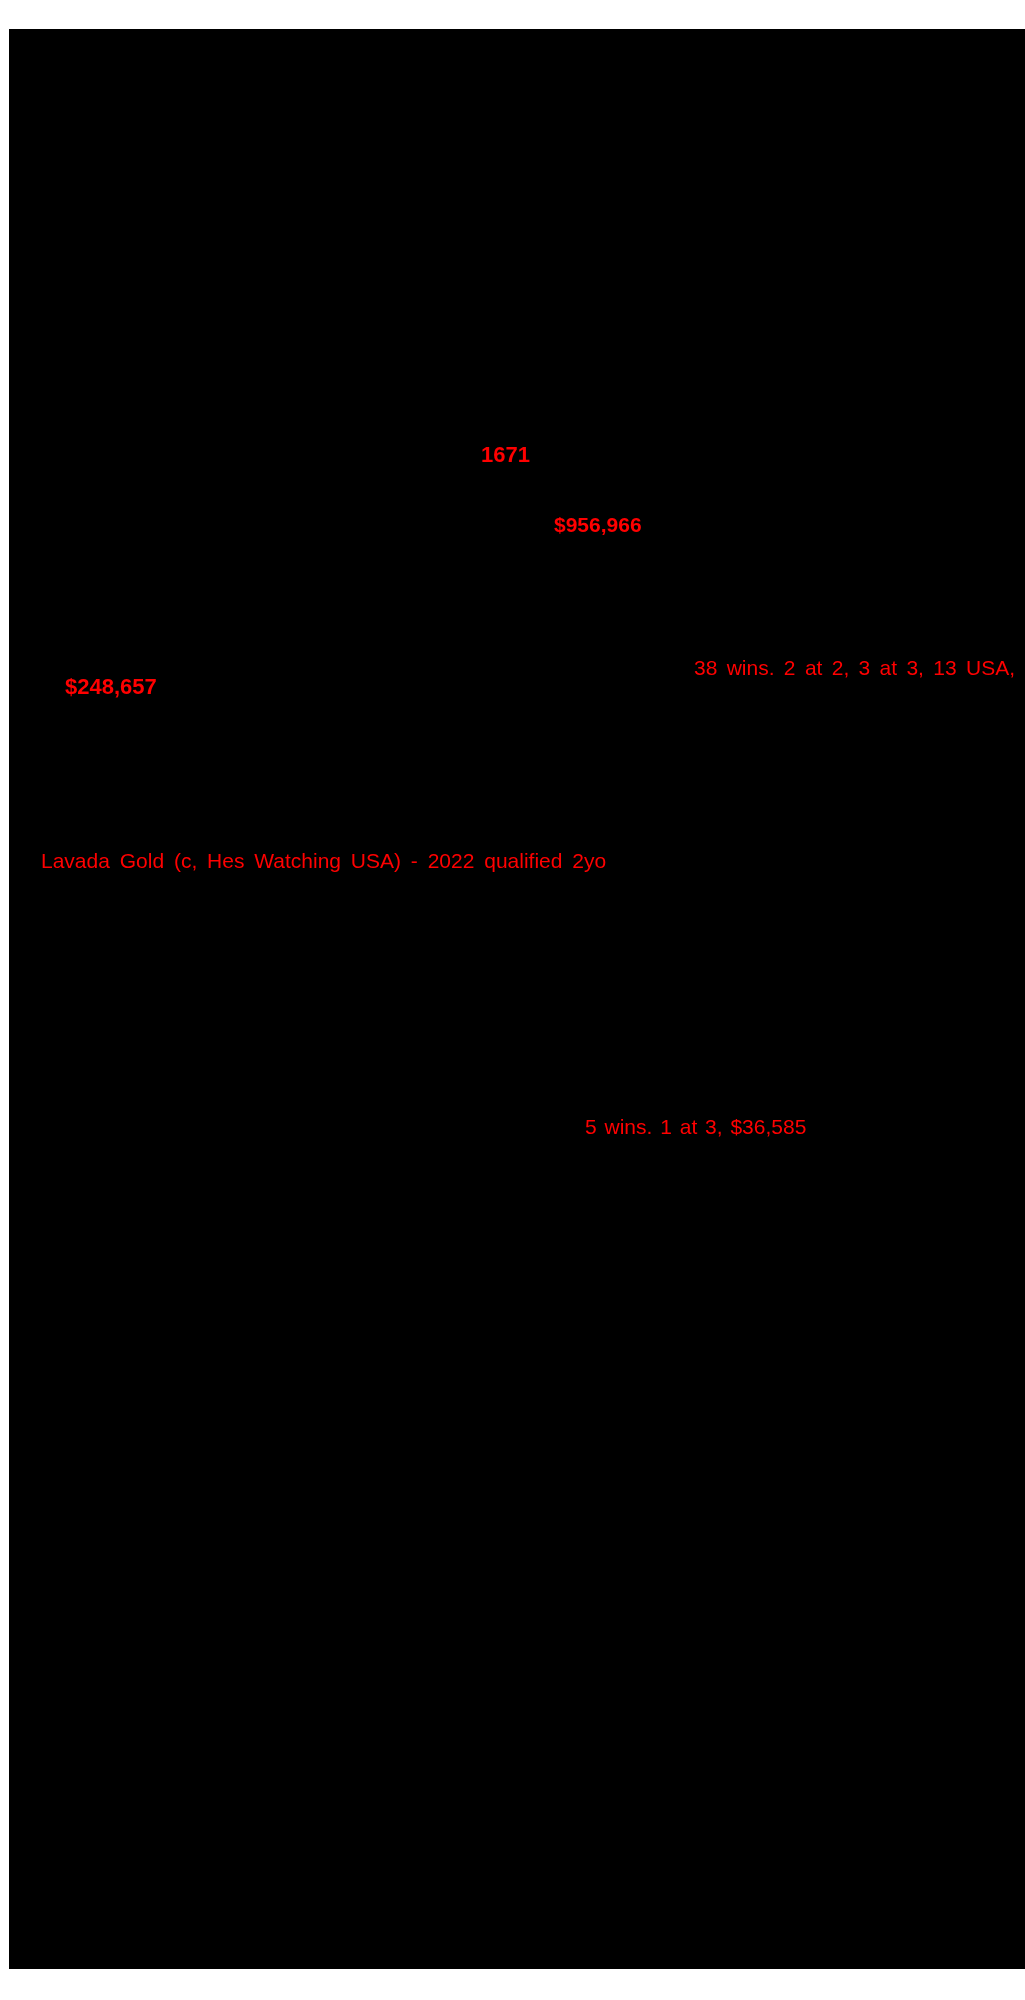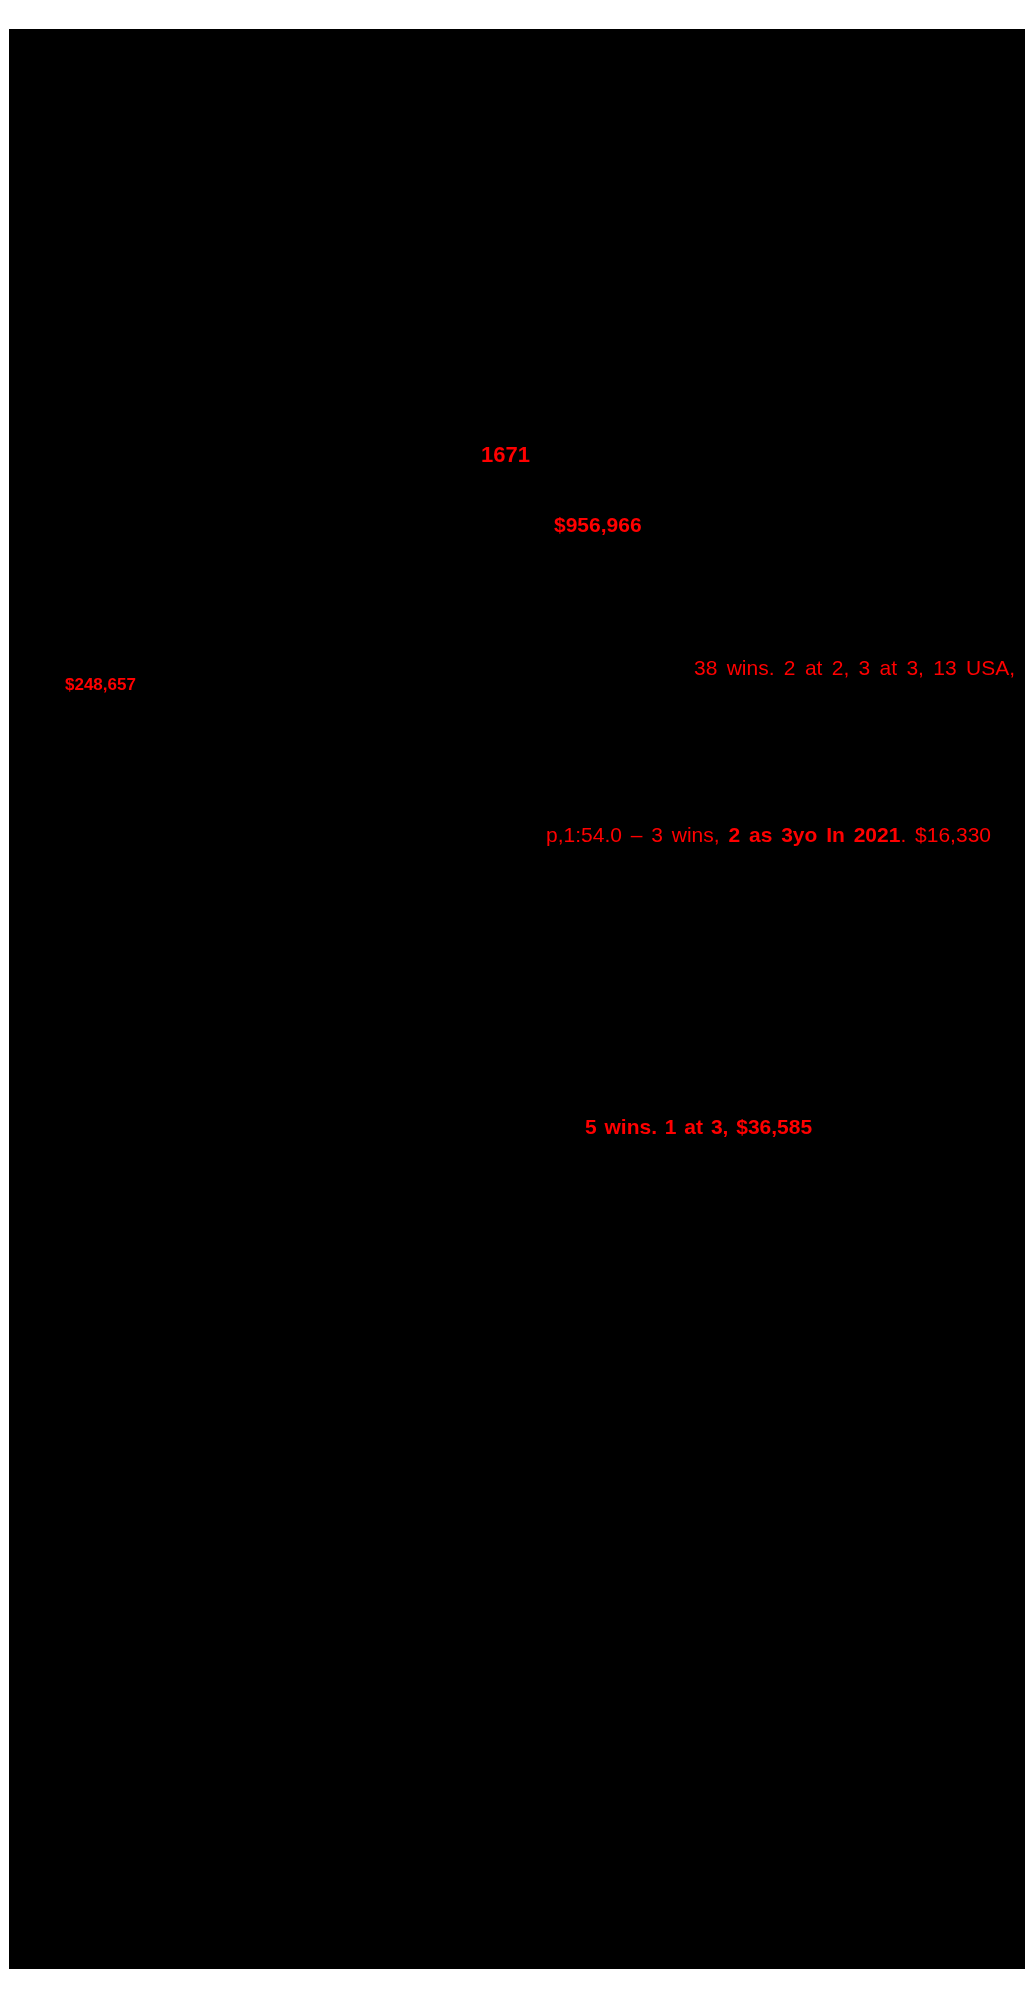--- a/index.html
+++ b/index.html
@@ -43,17 +43,17 @@
 </style>
 </head>
 <body style="background: rgb(255, 255, 255);">
 
 <div class="screen">
   <div class="doc-page" style="background: rgb(0, 0, 0);"></div>
   <div class="text-layer">
       <span class="frag" style="left: 473px; top: 432px; font-size: 22px; color: rgb(255, 0, 0); font-weight: bold;">1671</span>
       <span class="frag" style="left: 546px; top: 502px; font-size: 21px; color: rgb(255, 0, 0); font-weight: bold;">$956,966</span>
       <span class="frag" style="left: 686px; top: 645px; font-size: 21px; color: rgb(255, 0, 0); word-spacing: 3.5px; font-weight: normal;">38 wins. 2 at 2, 3 at 3, 13 USA,</span>
-      <span class="frag" style="left: 57px; top: 664px; font-size: 17px; color: rgb(255, 0, 0); font-weight: bold;">$248,657</span>
-      <span class="frag" style="left: 538px; top: 812px; font-size: 21px; color: rgb(255, 0, 0); word-spacing: 3px;"><span style="font-weight: normal;">p,1:54.0 – 3 wins, </span><span style="font-weight: bold;">2 as 3yo In 2021</span><span style="font-weight: normal;">. $16,330</span></span>
-      <span class="frag" style="left: 577px; top: 1104px; font-size: 21px; color: rgb(255, 0, 0); word-spacing: 2px; font-weight: bold;">5 wins. 1 at 3, $36,585</span>
+      <span class="frag" style="left: 57px; top: 664px; font-size: 22px; color: rgb(255, 0, 0); font-weight: bold;">$248,657</span>
+      <span class="frag" style="left: 33px; top: 838px; font-size: 21px; color: rgb(255, 0, 0); word-spacing: 4px; font-weight: normal;">Lavada Gold (c, Hes Watching USA) - 2022 qualified 2yo</span>
+      <span class="frag" style="left: 577px; top: 1104px; font-size: 21px; color: rgb(255, 0, 0); word-spacing: 2px; font-weight: normal;">5 wins. 1 at 3, $36,585</span>
     </div>
 </div>
 
 </body></html>

